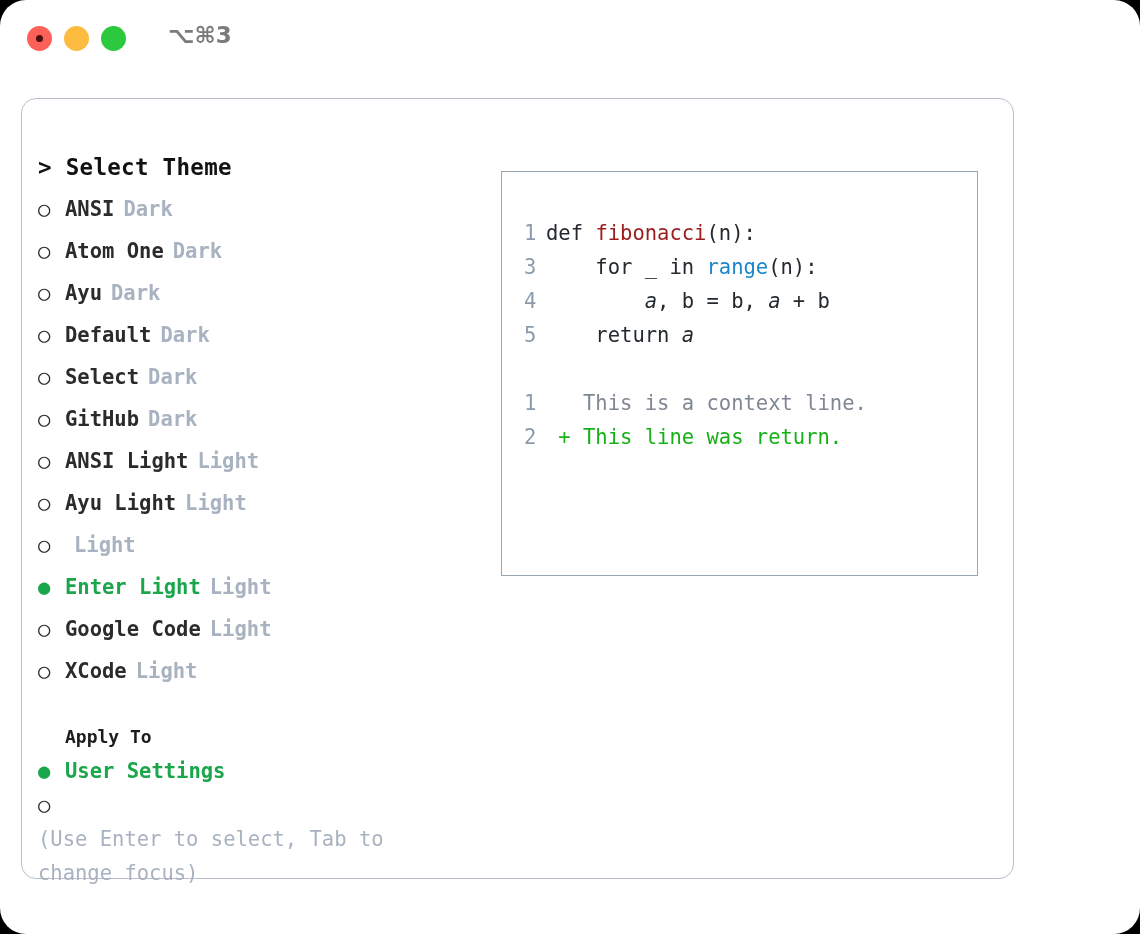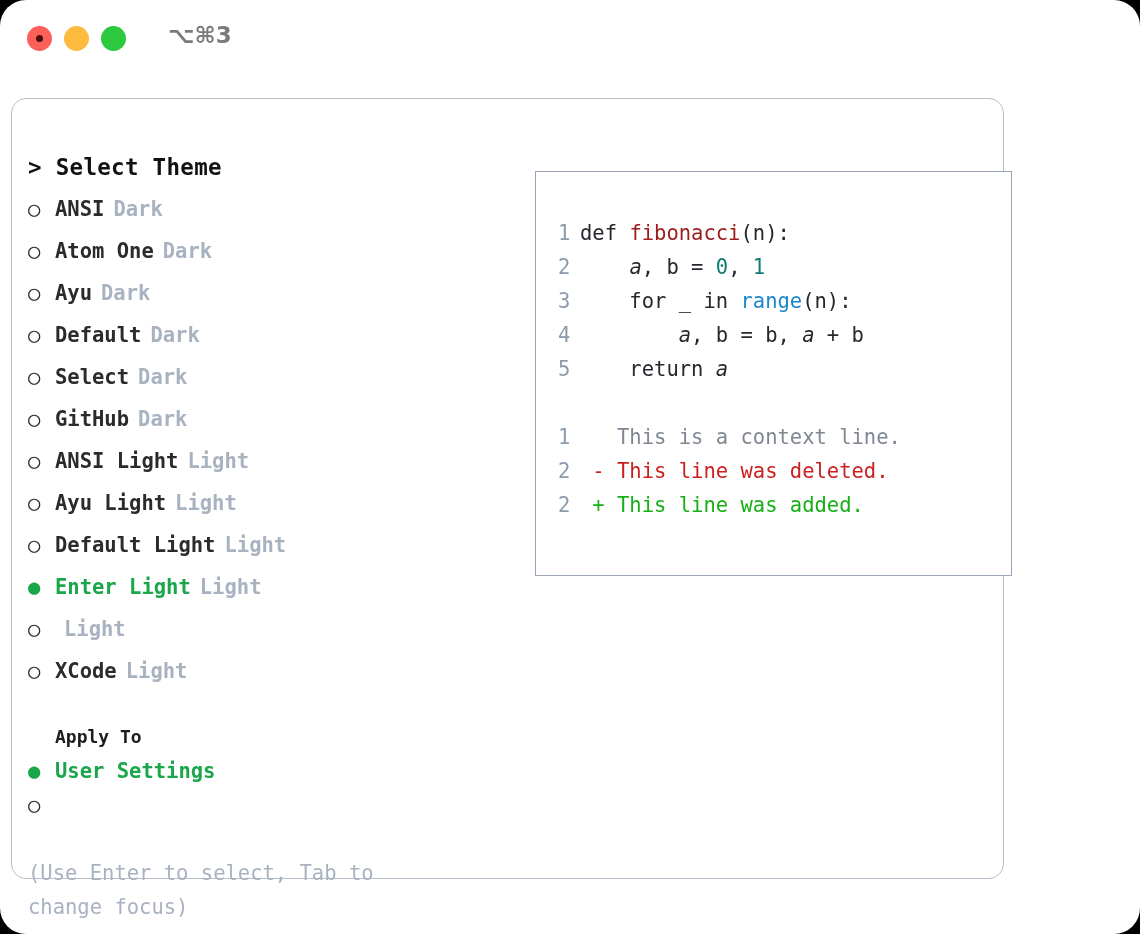--- a/index.html
+++ b/index.html
@@ -65,21 +65,21 @@
     font-weight: bold;
     color: #7b7b7b;
     letter-spacing: 0px;
     font-family: "DejaVu Sans", "Liberation Sans", sans-serif;
     white-space: pre;
   }
 
   
   .panel {
     position: absolute;
-    left: 11px;
+    left: 21px;
     top: 98px;
     width: 993px;
     height: 781px;
     border: 1.6px solid #b7bfcb;
     border-radius: 15px;
     box-sizing: border-box;
     background: #ffffff;
   }
 
   
@@ -133,21 +133,20 @@
   .sub-header {
     font-size: 18px;
     font-weight: 600;
     color: #1d1d1d;
     line-height: 34px;
     padding-left: 27px;
     white-space: pre;
   }
 
   .hint {
-    margin-top: 34px;
     font-size: 20.5px;
     color: #a8b2c0;
     line-height: 34px;
     width: 400px;
     font-weight: 500;
   }
 
   
   .right-col {
     position: absolute;
@@ -163,21 +162,20 @@
     letter-spacing: 0.3px;
   }
   .preview-box {
     margin-top: 21px;
     width: 477px;
     height: 405px;
     border: 1.6px solid #9aa6b4;
     box-sizing: border-box;
     background: #ffffff;
     padding: 44px 0 0 22px;
-    margin-left: 44px;
   }
 
   .code-line {
     font-size: 20.5px;
     line-height: 34px;
     white-space: pre;
     color: #24292e;
   }
   .ln {
     color: #8c9bab;
@@ -216,49 +214,47 @@
 
       <div id="theme-list">
           <div class="option-row"><span class="marker">○</span><span class="opt-name">ANSI</span><span class="opt-variant">Dark</span></div>
           <div class="option-row"><span class="marker">○</span><span class="opt-name">Atom One</span><span class="opt-variant">Dark</span></div>
           <div class="option-row"><span class="marker">○</span><span class="opt-name">Ayu</span><span class="opt-variant">Dark</span></div>
           <div class="option-row"><span class="marker">○</span><span class="opt-name">Default</span><span class="opt-variant">Dark</span></div>
           <div class="option-row"><span class="marker">○</span><span class="opt-name">Select</span><span class="opt-variant">Dark</span></div>
           <div class="option-row"><span class="marker">○</span><span class="opt-name">GitHub</span><span class="opt-variant">Dark</span></div>
           <div class="option-row"><span class="marker">○</span><span class="opt-name">ANSI Light</span><span class="opt-variant">Light</span></div>
           <div class="option-row"><span class="marker">○</span><span class="opt-name">Ayu Light</span><span class="opt-variant">Light</span></div>
-          <div class="option-row"><span class="marker">○</span><span class="opt-name">Default Light</span><span class="opt-variant">Light</span></div>
+          <div class="option-row"><span class="marker">○</span><span class="opt-variant">Light</span></div>
           <div class="option-row"><span class="marker selected">●</span><span class="opt-name selected">Enter Light</span><span class="opt-variant">Light</span></div>
-          <div class="option-row"><span class="marker">○</span><span class="opt-variant">Light</span></div>
+          <div class="option-row"><span class="marker">○</span><span class="opt-name">Google Code</span><span class="opt-variant">Light</span></div>
           <div class="option-row"><span class="marker">○</span><span class="opt-name">XCode</span><span class="opt-variant">Light</span></div>
         </div>
 
       <div class="section-gap"></div>
 
       <div class="sub-header">Apply To</div>
       <div id="apply-list">
           <div class="option-row"><span class="marker selected">●</span><span class="opt-name selected">User Settings</span></div>
           <div class="option-row"><span class="marker">○</span></div>
         </div>
 
       <div class="hint">(Use Enter to select, Tab to change focus)</div>
     </div>
 
     <div class="right-col">
       <div class="preview-box">
         <div id="code-block">
             <div class="code-line"><span class="ln">1</span><span>def </span><span class="tok-fn">fibonacci</span><span>(n):</span></div>
-            <div class="code-line"><span class="ln">2</span><span>    </span><span class="tok-var">a</span><span>, b = </span><span class="tok-num">0</span><span>, </span><span class="tok-num">1</span></div>
             <div class="code-line"><span class="ln">3</span><span>    for _ in </span><span class="tok-call">range</span><span>(n):</span></div>
             <div class="code-line"><span class="ln">4</span><span>        </span><span class="tok-var">a</span><span>, b = b, </span><span class="tok-var">a</span><span> + b</span></div>
             <div class="code-line"><span class="ln">5</span><span>    return </span><span class="tok-var">a</span></div>
           </div>
         <div class="blank-line"></div>
         <div id="diff-block">
             <div class="code-line"><span class="ln">1</span><span class="diff-ctx">   </span><span class="diff-ctx">This is a context line.</span></div>
-            <div class="code-line"><span class="ln">2</span><span class="diff-del"> - </span><span class="diff-del">This line was deleted.</span></div>
-            <div class="code-line"><span class="ln">2</span><span class="diff-add"> + </span><span class="diff-add">This line was added.</span></div>
+            <div class="code-line"><span class="ln">2</span><span class="diff-add"> + </span><span class="diff-add">This line was return.</span></div>
           </div>
       </div>
     </div>
 
   </div>
 </div>
 
 </body></html>

